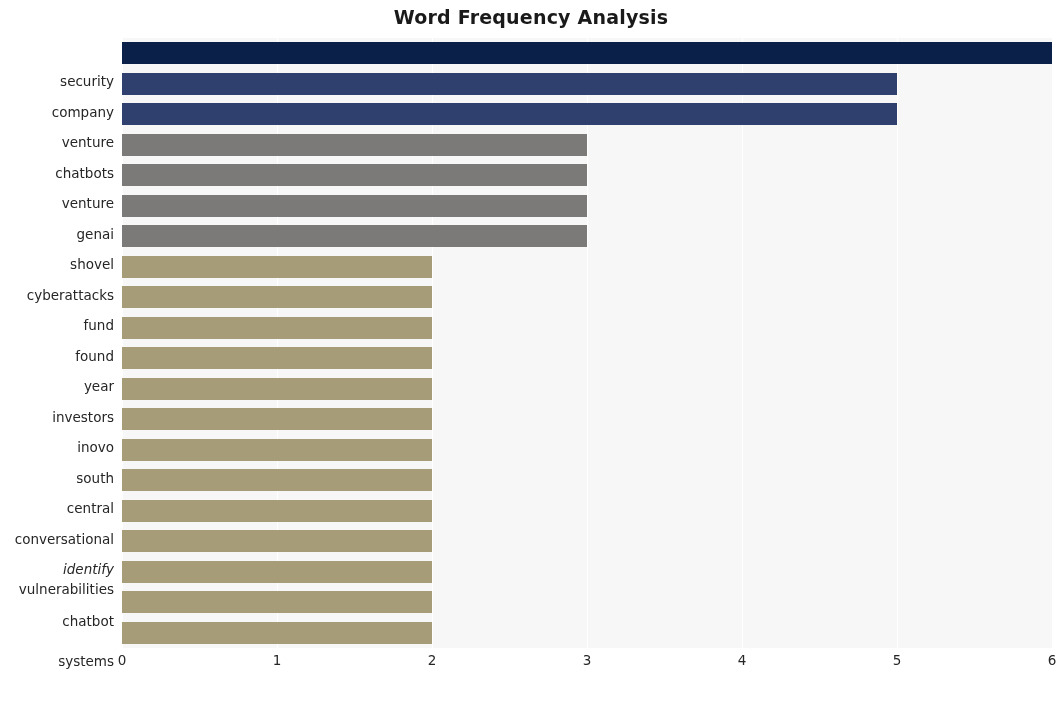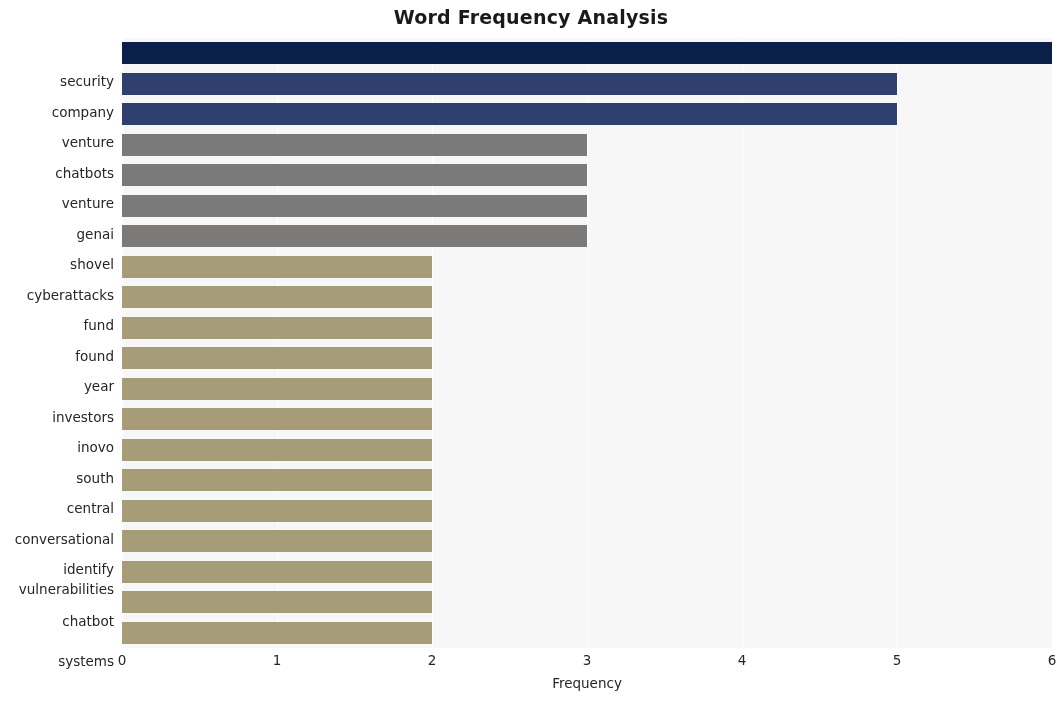--- a/index.html
+++ b/index.html
@@ -158,30 +158,29 @@
       <div class="ylabel" style="top: 191px;">shovel</div>
       <div class="ylabel" style="top: 222px; padding-left: 13px;">cyberattacks</div>
       <div class="ylabel" style="top: 252px;">fund</div>
       <div class="ylabel" style="top: 283px;">found</div>
       <div class="ylabel" style="top: 313px;">year</div>
       <div class="ylabel" style="top: 344px;">investors</div>
       <div class="ylabel" style="top: 374px;">inovo</div>
       <div class="ylabel" style="top: 405px;">south</div>
       <div class="ylabel" style="top: 435px;">central</div>
       <div class="ylabel" style="top: 466px;">conversational</div>
-      <div class="ylabel" style="top: 496px;">identify</div>
+      <div class="ylabel" style="top: 496px; font-style: italic;">identify</div>
       <div class="ylabel" style="top: 516px; padding-left: 36px;">vulnerabilities</div>
       <div class="ylabel" style="top: 548px;">chatbot</div>
       <div class="ylabel" style="top: 588px;">systems</div>
     </div>
   <div id="xlabels">
       <div class="xlabel" style="left: 0px;">0</div>
       <div class="xlabel" style="left: 155px;">1</div>
       <div class="xlabel" style="left: 310px;">2</div>
       <div class="xlabel" style="left: 465px;">3</div>
       <div class="xlabel" style="left: 620px;">4</div>
       <div class="xlabel" style="left: 775px;">5</div>
       <div class="xlabel" style="left: 930px;">6</div>
     </div>
 
-  <div id="xaxis-title">Frequency</div>
 
 </div>
 
 </body></html>

